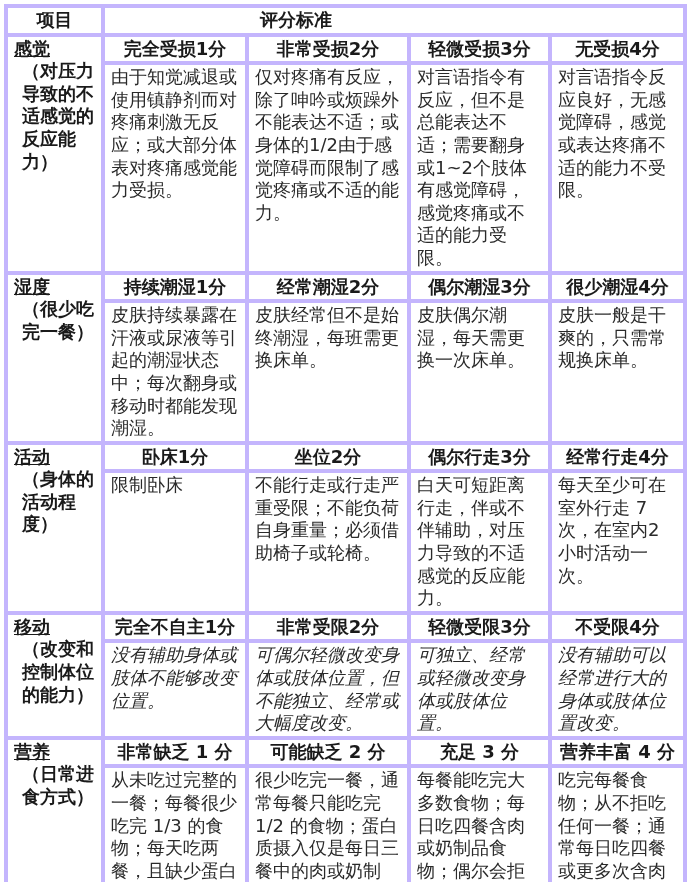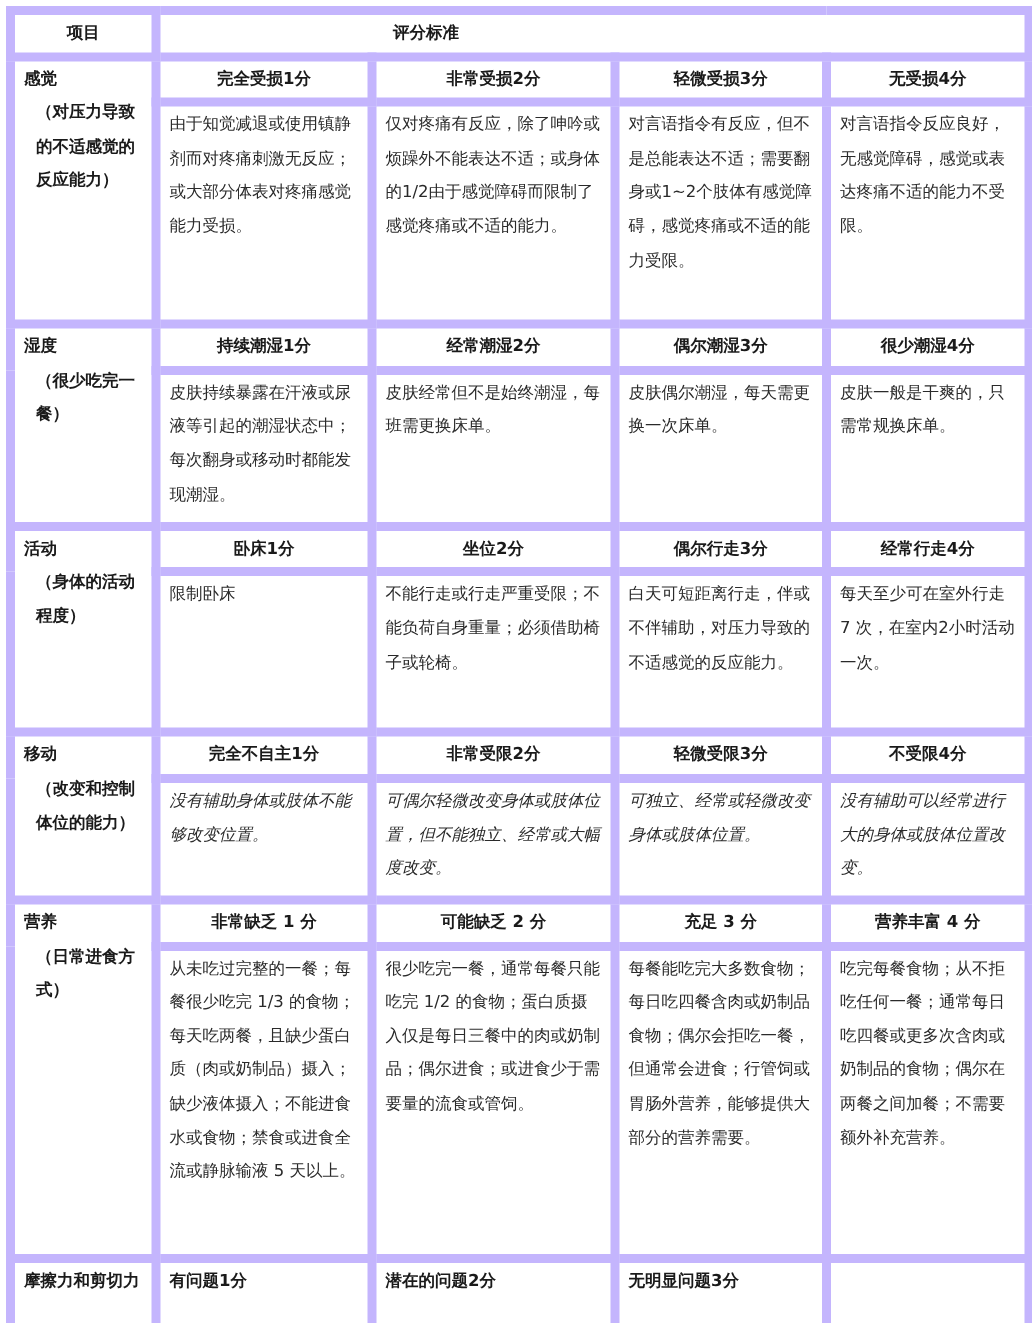--- a/index.html
+++ b/index.html
@@ -1,27 +1,27 @@
 <!DOCTYPE html>
 <html><head>
 <meta charset="utf-8">
 <style>
   html, body { margin: 0; padding: 0; background: #ffffff; }
   body { width: 688px; height: 882px; position: relative; overflow: hidden;
          font-family: "DejaVu Sans", "Liberation Sans", sans-serif; color: #1a1a1a; }
   .page { position: absolute; left: 4px; top: 4px; width: 679px; }
   table { border-collapse: collapse; width: 679px; table-layout: fixed; }
-  td { border: 6px solid #c4b5fd; vertical-align: top; padding: 1px 6px; font-size: 11px; line-height: 22.6px; }
+  td { border: 4px solid #c4b5fd; vertical-align: top; padding: 1px 6px; font-size: 18px; line-height: 22.6px; }
   col.c0 { width: 97px; } col.c1 { width: 144px; } col.c2 { width: 162px; }
   col.c3 { width: 141px; } col.c4 { width: 135px; }
   .hdr { font-weight: bold; text-align: center; }
   .hdr-left { font-weight: bold; padding-left: 155px; }
   .sub { font-weight: bold; text-align: center; }
   .cat { font-weight: bold; }
-  .cat .name { display: block; }
+  .cat .name { display: block; text-decoration: underline; }
   .cat .desc { display: block; padding-left: 8px; }
   .cell-text { color: #2a2a2a; }
   .plain-bold { font-weight: bold; }
   .footer-title { font-weight: bold; }
 </style>
 </head>
 <body>
 
 <div class="page">
   <table>

